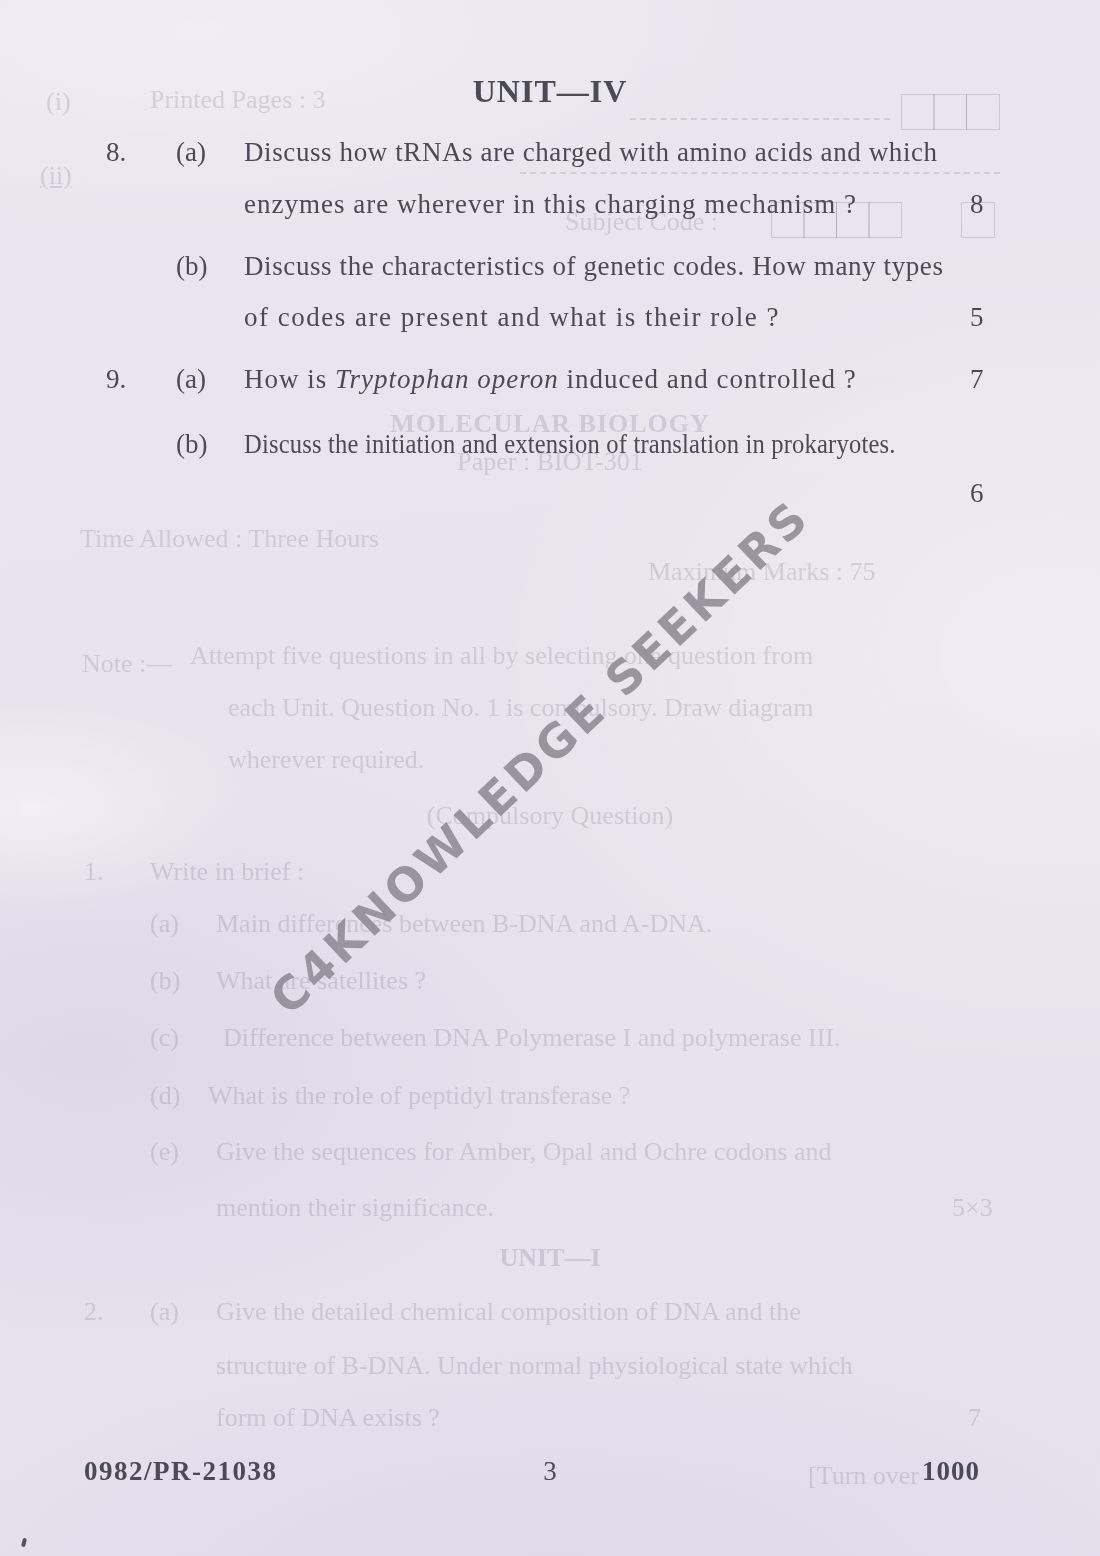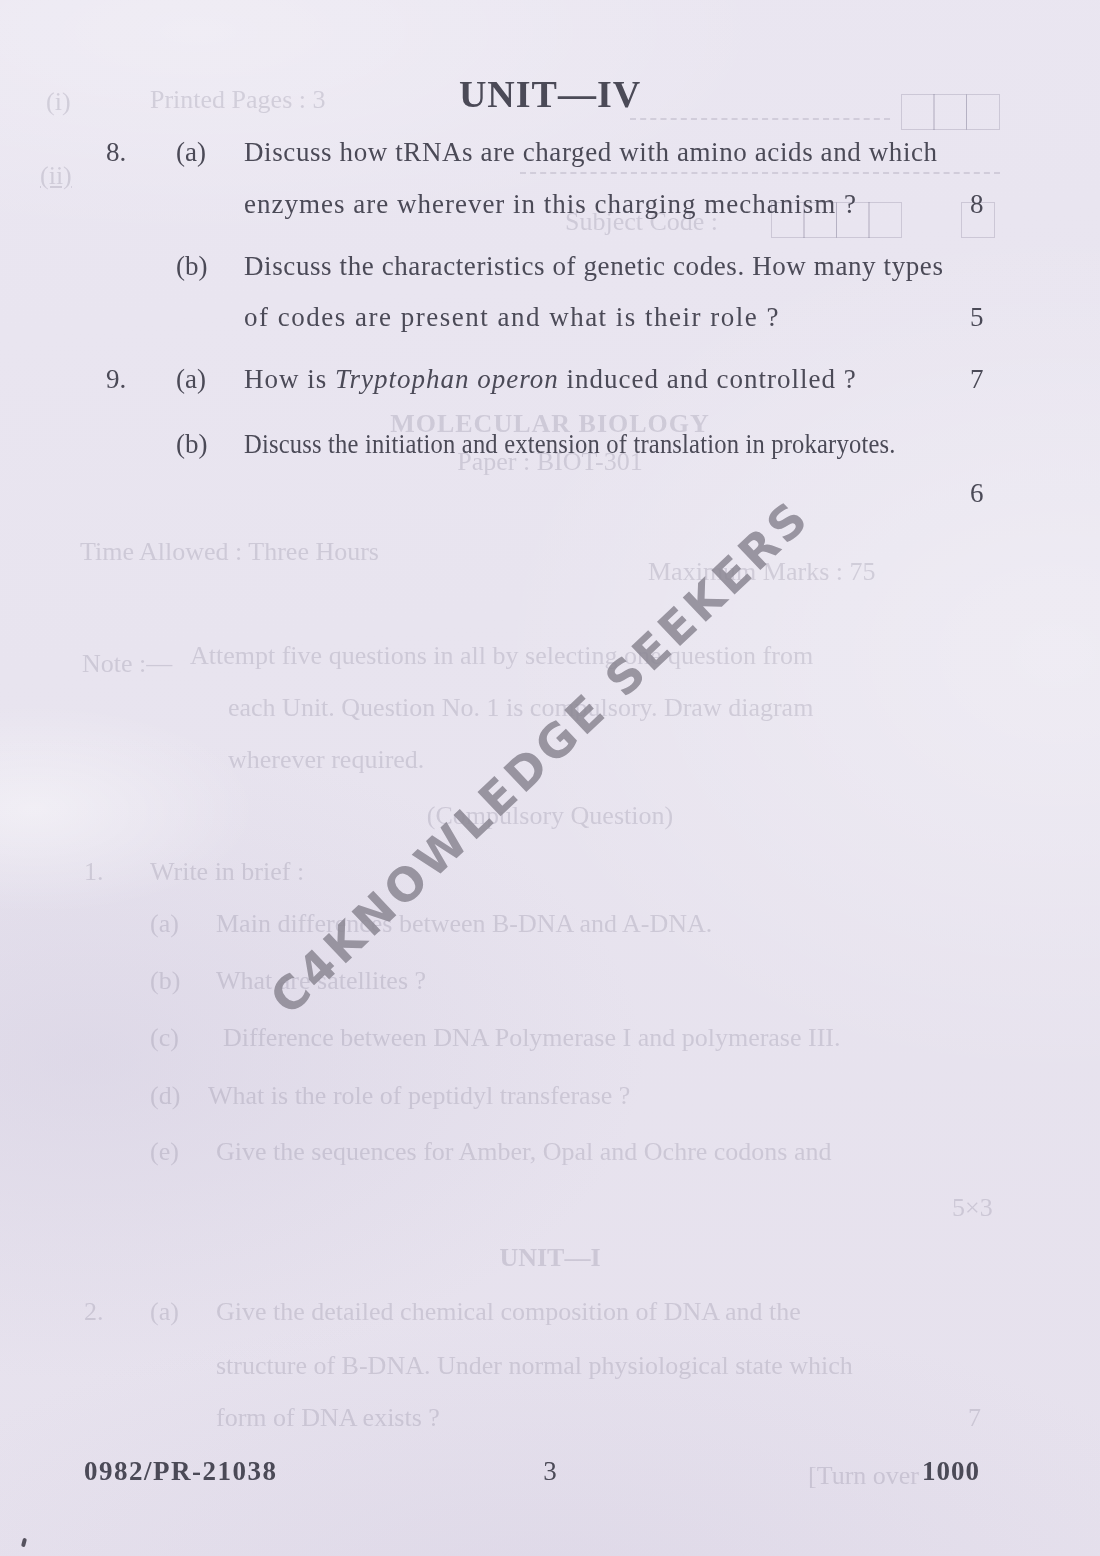--- a/index.html
+++ b/index.html
@@ -10,21 +10,21 @@
       radial-gradient(900px 320px at 18% 2%, rgba(255,255,255,.28), transparent 65%),
       radial-gradient(820px 620px at 96% 42%, rgba(255,255,255,.30), transparent 70%),
       radial-gradient(300px 140px at 3% 52%, rgba(255,255,255,.45), transparent 75%),
       radial-gradient(900px 520px at 8% 68%, rgba(197,190,214,.28), transparent 62%),
       radial-gradient(1000px 400px at 50% 102%, rgba(205,198,220,.30), transparent 70%),
       linear-gradient(173deg,#eae6f1 0%,#e8e4ef 40%,#e6e1ed 100%);
   }
   
   .t{position:absolute;white-space:nowrap;color:#4b4a57;font-size:27px;line-height:1.2;}
   .bold{font-weight:bold;}
-  .title{font-size:38px;font-weight:bold;letter-spacing:1px;left:50%;transform:translateX(-50%);}
+  .title{font-size:32px;font-weight:bold;letter-spacing:1px;left:50%;transform:translateX(-50%);}
   .ls06{letter-spacing:.6px;} .ls1{letter-spacing:1px;} .ls15{letter-spacing:1.5px;}
   .cond{transform:scaleX(.91);transform-origin:left top;letter-spacing:.2px;}
   .it{font-style:italic;}
   .mark{color:#4b4a57;}
   
   .wm{
     position:absolute;left:540px;top:757px;
     transform:translate(-50%,-50%) rotate(-43.5deg);
     font-family:"DejaVu Sans", sans-serif;font-weight:bold;font-size:46px;
     letter-spacing:4px;color:#8e8a96;opacity:.88;white-space:nowrap;
@@ -64,21 +64,21 @@
       <div class="cell"></div>
       <div class="cell"></div>
   </div>
   <div class="gbox" style="left:962px;top:202px;">
     <div class="cell"></div>
   </div>
 
   <div class="g gc" style="top:380px;font-weight:bold;letter-spacing:1px;margin-top:28px;">MOLECULAR BIOLOGY</div>
   <div class="g gc" style="top:446px;">Paper : BIOT-301</div>
 
-  <div class="g" style="left:80px;top:536px;">Time Allowed : Three Hours</div>
+  <div class="g" style="left:80px;top:523px;">Time Allowed : Three Hours</div>
   <div class="g" style="left:648px;top:556px;">Maximum Marks : 75</div>
 
   <div class="g" style="left:82px;top:648px;">Note :—</div>
   <div class="g" style="left:190px;top:640px;">Attempt five questions in all by selecting one question from</div>
   <div class="g" style="left:228px;top:692px;">each Unit. Question No. 1 is compulsory. Draw diagram</div>
   <div class="g" style="left:228px;top:744px;">wherever required.</div>
 
   <div class="g gc" style="top:800px;">(Compulsory Question)</div>
 
   <div class="g" style="left:84px;top:856px;">1.</div>
@@ -87,20 +87,21 @@
   <div class="g" style="left:150px;top:908px;">(a)</div>
   <div class="g" style="left:216px;top:908px;">Main differences between B-DNA and A-DNA.</div>
   <div class="g" style="left:150px;top:965px;">(b)</div>
   <div class="g" style="left:216px;top:965px;">What are satellites ?</div>
   <div class="g" style="left:150px;top:1022px;">(c)</div>
   <div class="g" style="left:216px;top:1022px;margin-left:7px;">Difference between DNA Polymerase I and polymerase III.</div>
   <div class="g" style="left:150px;top:1080px;">(d)</div>
   <div class="g" style="left:208px;top:1080px;">What is the role of peptidyl transferase ?</div>
   <div class="g" style="left:150px;top:1136px;">(e)</div>
   <div class="g" style="left:216px;top:1136px;">Give the sequences for Amber, Opal and Ochre codons and</div>
+  <div class="g" style="left:216px;top:1192px;">mention their significance.</div>
   <div class="g" style="left:952px;top:1192px;">5×3</div>
 
   <div class="g gc" style="top:1242px;font-weight:bold;">UNIT—I</div>
 
   <div class="g" style="left:84px;top:1296px;">2.</div>
   <div class="g" style="left:150px;top:1296px;">(a)</div>
   <div class="g" style="left:216px;top:1296px;">Give the detailed chemical composition of DNA and the</div>
   <div class="g" style="left:216px;top:1350px;">structure of B-DNA. Under normal physiological state which</div>
   <div class="g" style="left:216px;top:1402px;">form of DNA exists ?</div>
   <div class="g" style="left:968px;top:1402px;">7</div>

